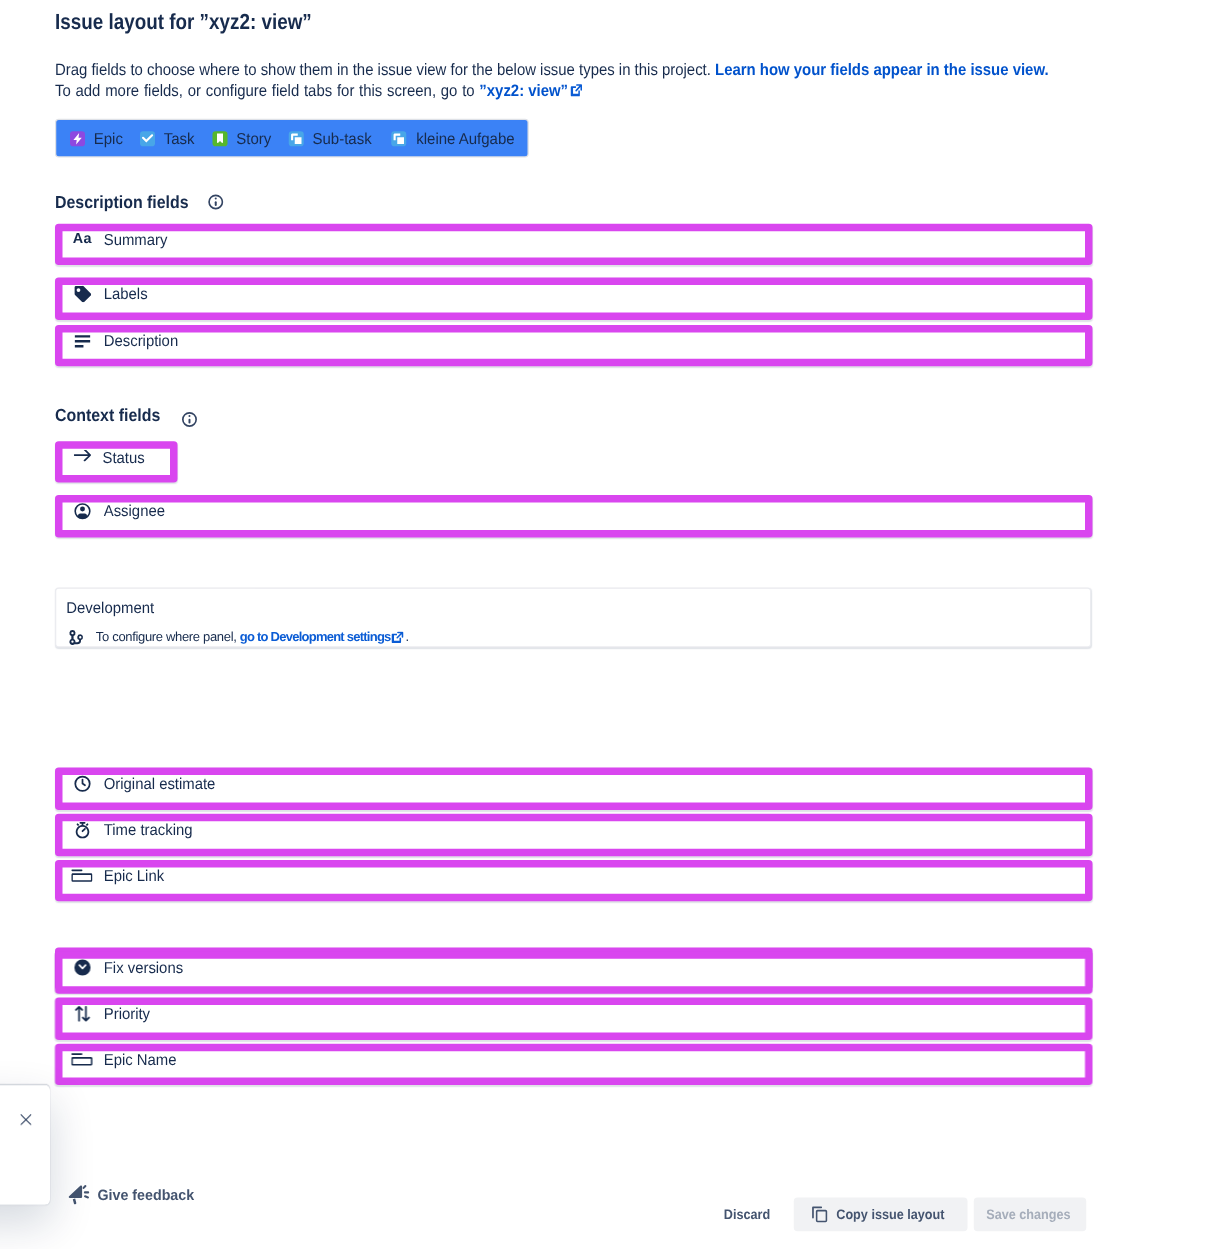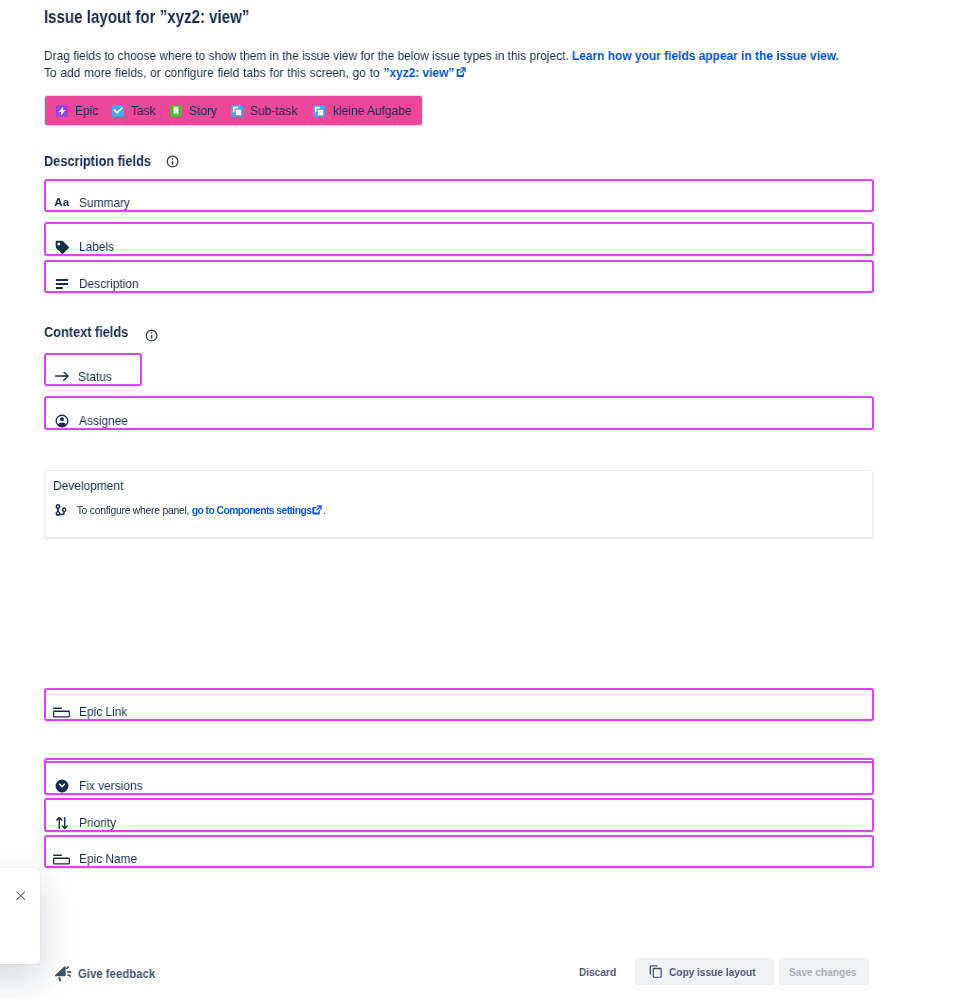--- a/index.html
+++ b/index.html
@@ -22,41 +22,41 @@
     position:absolute;left:44px;top:47px;
     font-size:13.2px;line-height:17px;color:#172B4D;
     transform:scaleX(0.905);transform-origin:left top;white-space:nowrap;will-change:transform;
   }
   .desc a{color:#0052CC;font-weight:600;text-decoration:none;}
   .ext{display:inline-block;vertical-align:-1.5px;margin-left:1.5px;line-height:0;}
 
   
   .types{
     position:absolute;left:44px;top:95px;height:31px;
-    border:1px solid #DFE1E6;border-radius:3px;background:#ec4899;
+    border:1px solid #DFE1E6;border-radius:3px;background:#3b82f6;
     display:flex;align-items:center;padding:0 10px 0 10.5px;box-sizing:border-box;
   }
   .type{display:flex;align-items:center;margin-right:14.9px;}
   .type:last-child{margin-right:0;}
   .type .tlabel{font-size:12.6px;color:#172B4D;margin-left:7.2px;white-space:nowrap;
     display:inline-block;transform:scaleX(0.952);transform-origin:left center;will-change:transform;}
 
   .sqicon{width:12px;height:12px;border-radius:2.5px;display:flex;align-items:center;justify-content:center;flex:0 0 12px;}
 
   
   .sechead{position:absolute;left:44px;font-size:14px;font-weight:700;color:#172B4D;white-space:nowrap;
     transform:scaleX(0.91);transform-origin:left top;will-change:transform;}
   .infoic{position:absolute;width:13.2px;height:13.2px;line-height:0;}
 
   
   .row{
     position:absolute;left:44px;width:830px;height:33.5px;
-    border:2px solid #d946ef;border-radius:3px;background:#fff;
+    border:6px solid #d946ef;border-radius:3px;background:#fff;
     box-shadow:0 1px 1px rgba(9,30,66,0.13);
-    display:flex;align-items:flex-end;box-sizing:border-box;
+    display:flex;align-items:flex-start;box-sizing:border-box;
   }
   .row .ic{width:14px;height:14px;margin-left:8.5px;display:flex;align-items:center;justify-content:center;flex:0 0 14px;}
   .row .ic-wide{width:17px;flex:0 0 17px;margin-left:7px;}
   .row .ic-wide + .lbl{margin-left:9px;}
   .row .ic-arrow{width:14px;flex:0 0 14px;margin-left:9.3px;}
   .row .ic-arrow + .lbl{margin-left:9px;}
   .row .lbl{font-size:12.6px;color:#172B4D;margin-left:10px;white-space:nowrap;
     display:inline-block;transform:scaleX(0.945);transform-origin:left center;will-change:transform;}
 
   
@@ -71,21 +71,21 @@
   .devnote{position:absolute;left:8.9px;top:31.8px;font-size:10.4px;color:#172B4D;display:flex;align-items:center;white-space:nowrap;}
   .devnote a{color:#0B5CD5;font-weight:700;text-decoration:none;letter-spacing:-0.6px;}
 
   
   .divider{position:absolute;display:flex;align-items:center;height:14px;margin-top:-7px;}
   .dline{height:1px;background-image:repeating-linear-gradient(to right,#B3BAC5 0 2.6px,rgba(0,0,0,0) 2.6px 5.2px);}
   .dlabel{font-size:9.2px;font-weight:700;color:#626F86;letter-spacing:0.5px;margin:0 11px;white-space:nowrap;}
 
   
   .footer{position:absolute;left:0;top:944px;width:977px;height:55px;background:transparent;}
-  .feedback{position:absolute;left:53.7px;top:20px;display:flex;align-items:center;cursor:pointer;}
+  .feedback{position:absolute;left:53.7px;top:2px;display:flex;align-items:center;cursor:pointer;}
   .feedback .fl{font-size:12px;font-weight:700;color:#44546F;margin-left:6px;white-space:nowrap;
     display:inline-block;transform:scaleX(0.95);transform-origin:left center;will-change:transform;}
   .btn{position:absolute;height:27px;border-radius:3px;display:flex;align-items:center;
        box-sizing:border-box;font-size:11px;font-weight:700;cursor:pointer;white-space:nowrap;}
   .btn .btxt{display:inline-block;transform:scaleX(0.92);transform-origin:left center;will-change:transform;overflow:visible;}
   .btn-discard{color:#44546F;background:transparent;padding:0 12px;}
   .btn-copy{color:#44546F;background:#F1F2F4;padding:0 9px 0 12.7px;}
   .btn-save{color:#A5ADBA;background:#F1F2F4;padding:0 5.5px 0 10.1px;}
   .btn-copy .cl{margin-left:5.7px;}
 
@@ -286,40 +286,56 @@
   </div>
   <div class="row" style="top:396.4px">
     <span class="ic">
         <svg viewBox="0 0 24 24" width="14" height="14" fill="#172B4D" style="display:block">
           <use href="#i-person"></use>
         </svg>
       </span>
     <span class="lbl">Assignee</span>
   </div>
 
-  <div class="devcard" style="top:470.3px;height:68px">
+  <div class="devcard" style="top:470.3px;height:48px">
     <span class="devtitle">Development</span>
     <span class="devnote">
       <span class="dic">
           <svg viewBox="0 0 24 24" width="14" height="14" fill="#172B4D" style="display:block">
             <use href="#i-branch"></use>
           </svg>
         </span>
       <span class="dtxt" style="white-space:pre;letter-spacing:-0.26px">To configure where panel, </span>
-        <a href="#">go to Components settings</a>
+        <a href="#">go to Development settings</a>
         <span class="ext ext-s">
           <svg viewBox="0.8 0.8 22.4 22.4" width="10.5" height="10.5" fill="#0B5CD5" style="display:block">
             <use href="#i-extlink"></use>
           </svg>
         </span>
         <span>.</span>
     </span>
   </div>
 
 
+  <div class="row" style="top:614.4px">
+    <span class="ic">
+        <svg viewBox="0 0 24 24" width="14" height="14" fill="#172B4D" style="display:block">
+          <use href="#i-clock"></use>
+        </svg>
+      </span>
+    <span class="lbl">Original estimate</span>
+  </div>
+  <div class="row" style="top:651.3px">
+    <span class="ic">
+        <svg viewBox="0 0 24 24" width="14" height="14" fill="#172B4D" style="display:block">
+          <use href="#i-stopwatch"></use>
+        </svg>
+      </span>
+    <span class="lbl">Time tracking</span>
+  </div>
   <div class="row" style="top:687.9px">
     <span class="ic ic-wide">
         <svg viewBox="0 0 34 22" width="17" height="11" fill="#172B4D" style="display:block;overflow:visible">
           <use href="#i-tray"></use>
         </svg>
       </span>
     <span class="lbl">Epic Link</span>
   </div>
   <div class="row" style="top:758px">
     <span class="ic ic-wide">

